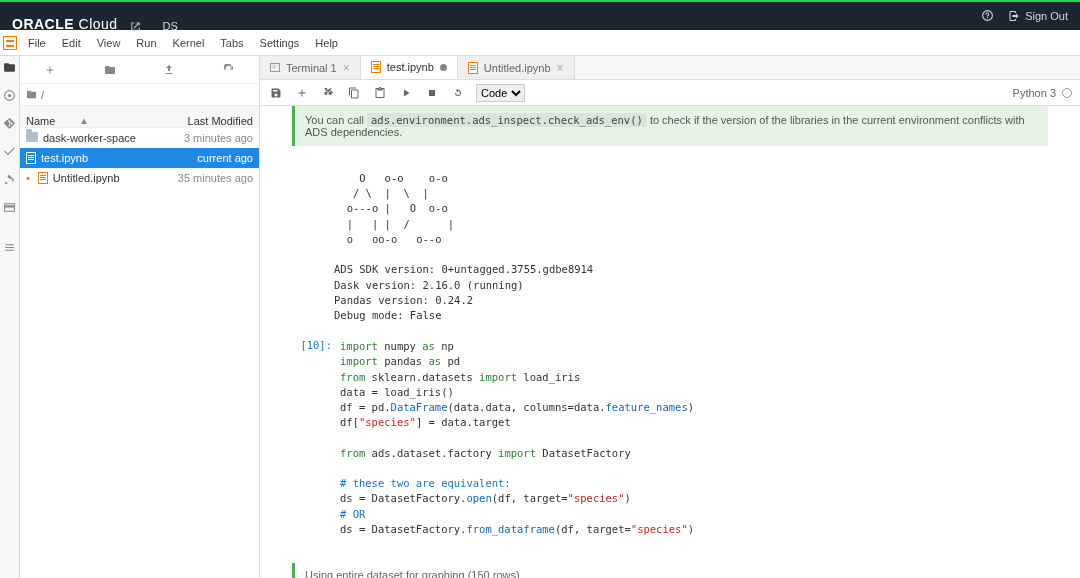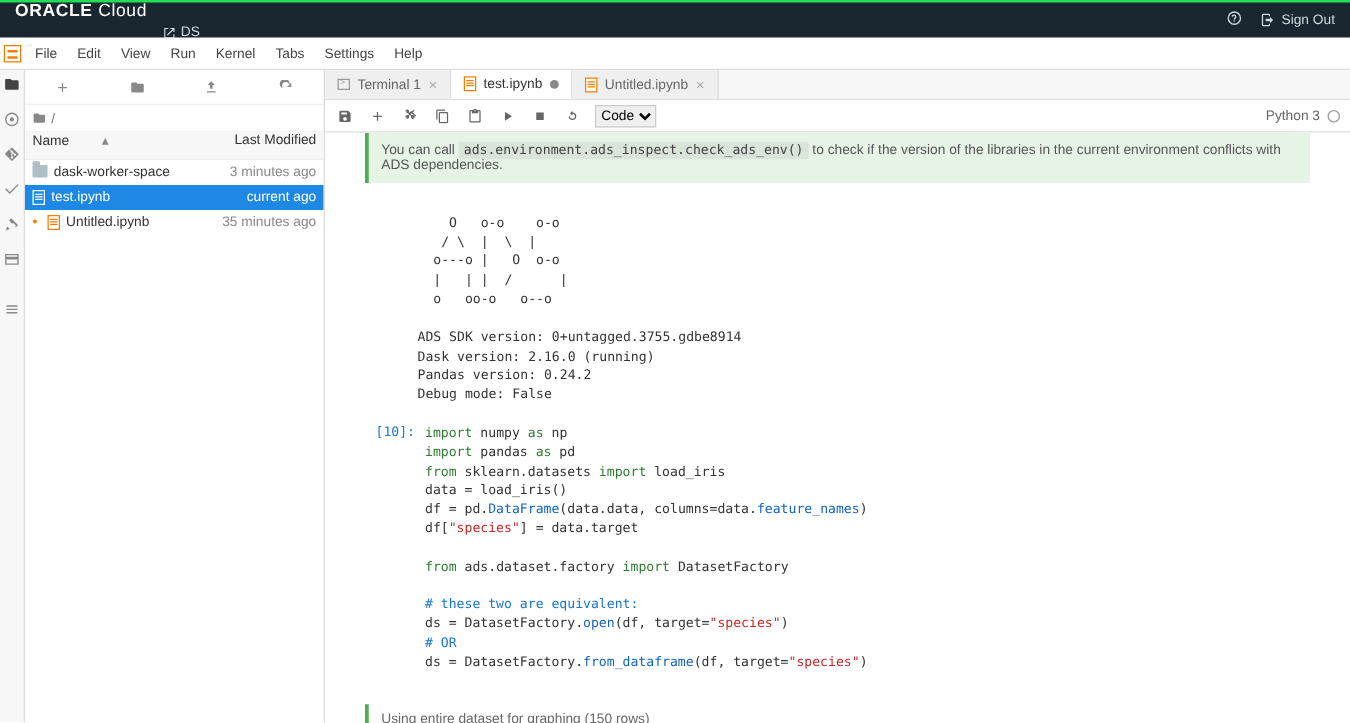--- a/index.html
+++ b/index.html
@@ -1,40 +1,40 @@
 <!DOCTYPE html>
 <html><head>
 <meta charset="utf-8">
 <style>
   * { box-sizing: border-box; margin: 0; padding: 0; }
   body { font-family: -apple-system, BlinkMacSystemFont, "Segoe UI", Helvetica, Arial, sans-serif; font-size: 12px; color: #333; background: #fff; width:1080px; height:578px; overflow:hidden; }
   .topbar { background:#1a2730; color:#fff; height:30px; display:flex; align-items:center; padding:0 12px; justify-content:space-between; border-top:2px solid #2d5; }
-  .topbar-left { display:flex; align-items:flex-start; gap:12px; }
+  .topbar-left { display:flex; align-items:flex-end; gap:12px; }
   .topbar .brand { font-size:14px; letter-spacing:0.5px; }
   .topbar .brand b { font-weight:700; }
-  .topbar .ds { display:flex; align-items:center; gap:4px; font-size:11px; color:#cfd8dc;margin-top:20px; }
+  .topbar .ds { display:flex; align-items:center; gap:22px; font-size:11px; color:#cfd8dc;margin-top:20px; }
   .topbar-right { display:flex; align-items:center; gap:14px; color:#cfd8dc; font-size:11px;text-align:right; }
   .topbar-right .signout { display:flex; align-items:center; gap:5px; }
   .menubar { height:26px; display:flex; align-items:center; border-bottom:1px solid #ddd; }
   .logo { width:20px; height:26px; display:flex; align-items:center; justify-content:center; }
   .logo-box { width:14px; height:14px; border:1px solid #f57c00; position:relative; }
   .logo-box::before { content:""; position:absolute; width:8px; height:2px; background:#f57c00; top:3px; left:2px; }
   .logo-box::after { content:""; position:absolute; width:8px; height:2px; background:#f57c00; top:8px; left:2px; }
   .menus { display:flex; gap:0; }
   .menus .menu { padding:0 8px; height:26px; display:flex; align-items:center; font-size:11px; color:#444; cursor:pointer; }
   .main { display:flex; height:calc(578px - 30px - 26px); }
   .iconrail { width:20px; background:#f7f7f7; border-right:1px solid #ddd; display:flex; flex-direction:column; align-items:center; padding-top:4px; gap:14px; }
   .iconrail .ico { width:14px; height:14px; display:flex; align-items:center; justify-content:center; color:#888; cursor:pointer; }
   .iconrail svg { width:13px; height:13px; fill:currentColor; }
   .filepanel { width:240px; border-right:1px solid #ddd; display:flex; flex-direction:column; }
   .fp-toolbar { height:28px; border-bottom:1px solid #eee; display:flex; align-items:center; justify-content:space-around; color:#888; }
   .fp-toolbar .tbtn { width:30px; display:flex; justify-content:center; cursor:pointer; }
   .fp-toolbar svg { width:12px; height:12px; fill:currentColor; }
   .breadcrumb { height:22px; display:flex; align-items:center; padding:0 6px; font-size:11px; color:#777; border-bottom:1px solid #eee; gap:4px;}
-  .fp-header { height:22px; display:flex; align-items:flex-start; justify-content:space-between; padding:0 6px; font-size:11px; background:#f7f7f7; border-bottom:1px solid #eee; }
+  .fp-header { height:22px; display:flex; align-items:flex-end; justify-content:space-between; padding:0 6px; font-size:11px; background:#f7f7f7; border-bottom:1px solid #eee; }
   .fp-header .left { display:flex; align-items:center; gap:26px; }
   .fp-list { flex:1; overflow:auto; }
   .fp-row { height:20px; display:flex; align-items:center; justify-content:space-between; padding:0 6px; font-size:11px; cursor:pointer; }
   .fp-row.selected { background:#1e88e5; color:#fff; }
   .fp-row.selected .time { color:#fff; }
   .fp-row .name { display:flex; align-items:flex-start; gap:5px; }
   .fp-row .time { color:#888; }
   .folder-ic { width:12px; height:10px; background:#b0bec5; border-radius:1px; position:relative; }
   .folder-ic::before { content:""; position:absolute; top:-3px; left:0; width:6px; height:3px; background:#b0bec5; border-radius:1px 1px 0 0; }
   .nb-ic { width:10px; height:12px; border:1px solid #f57c00; background:#fff; position:relative; }

